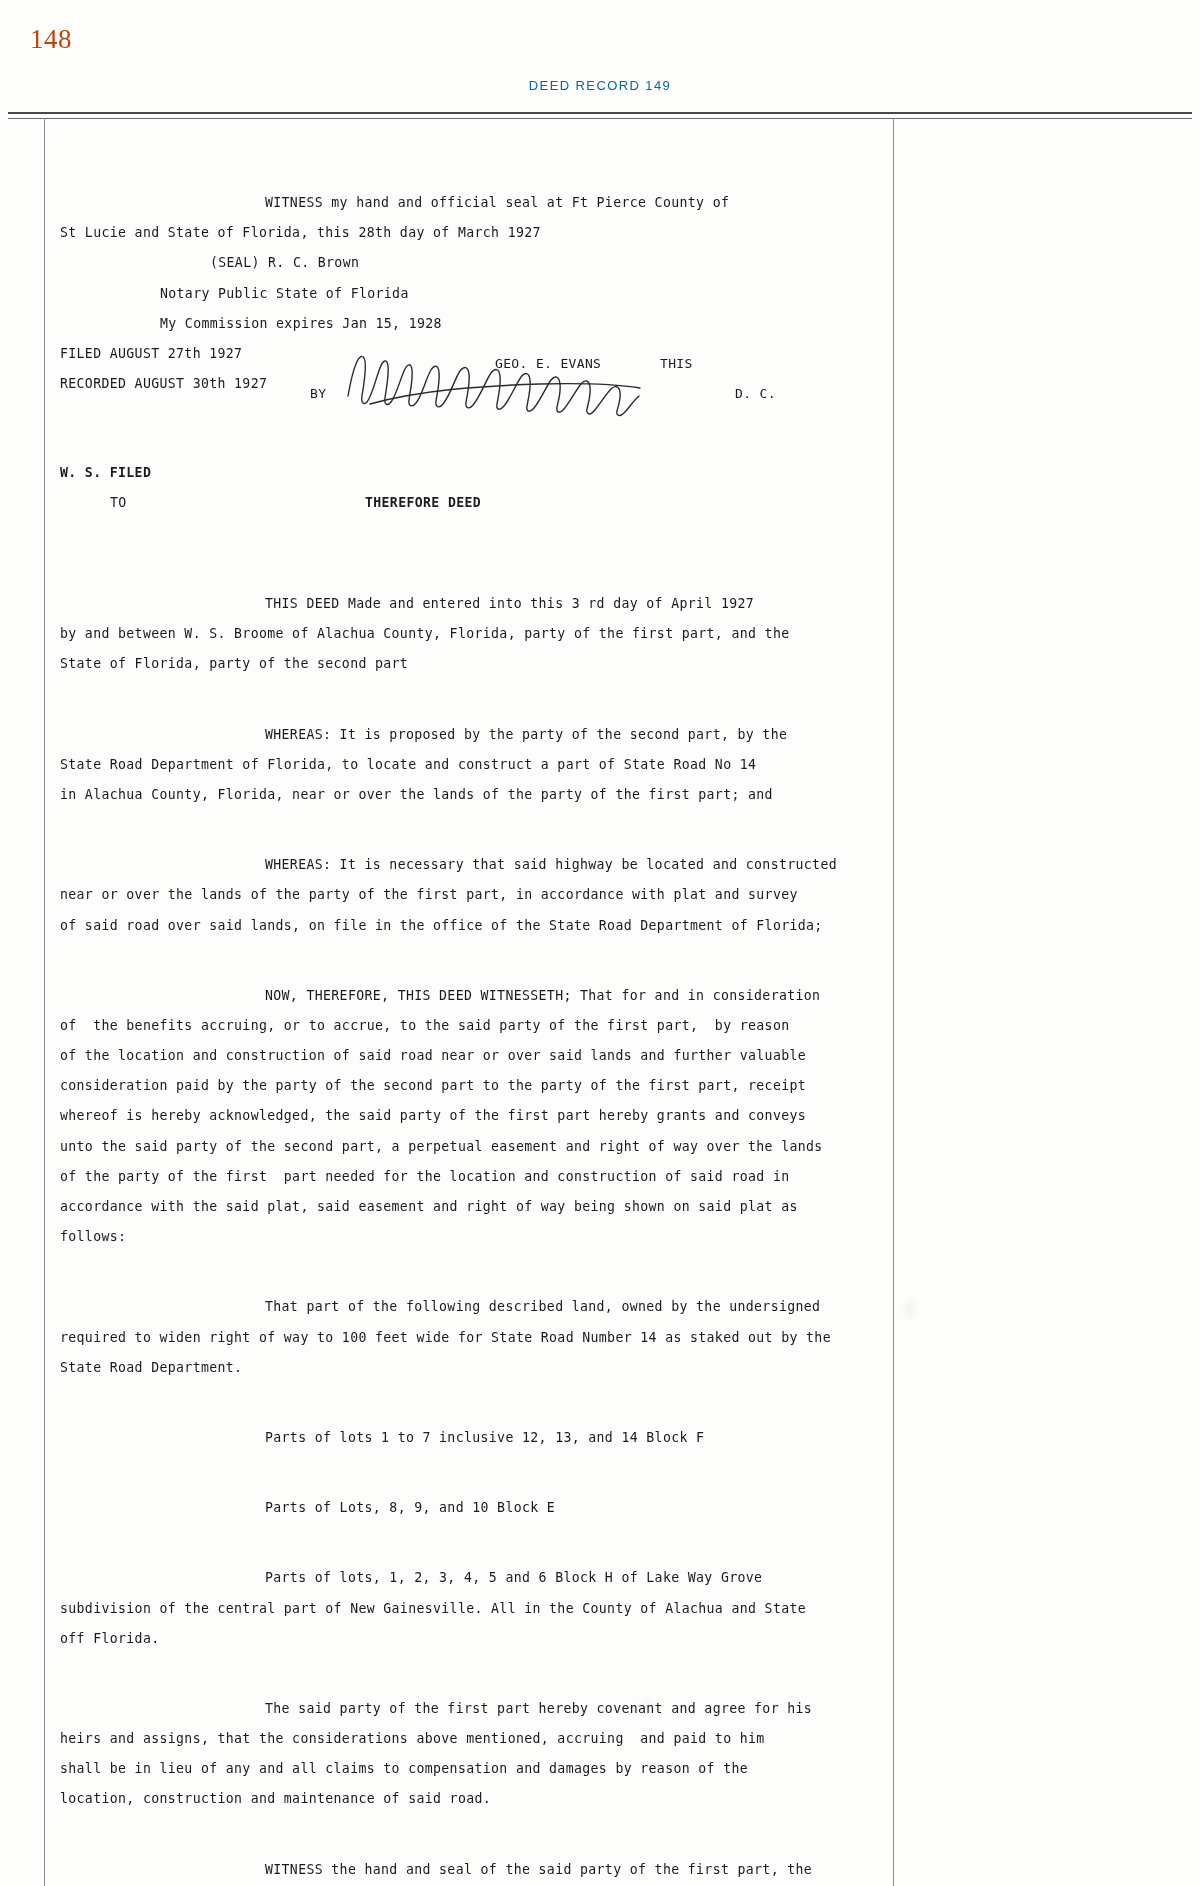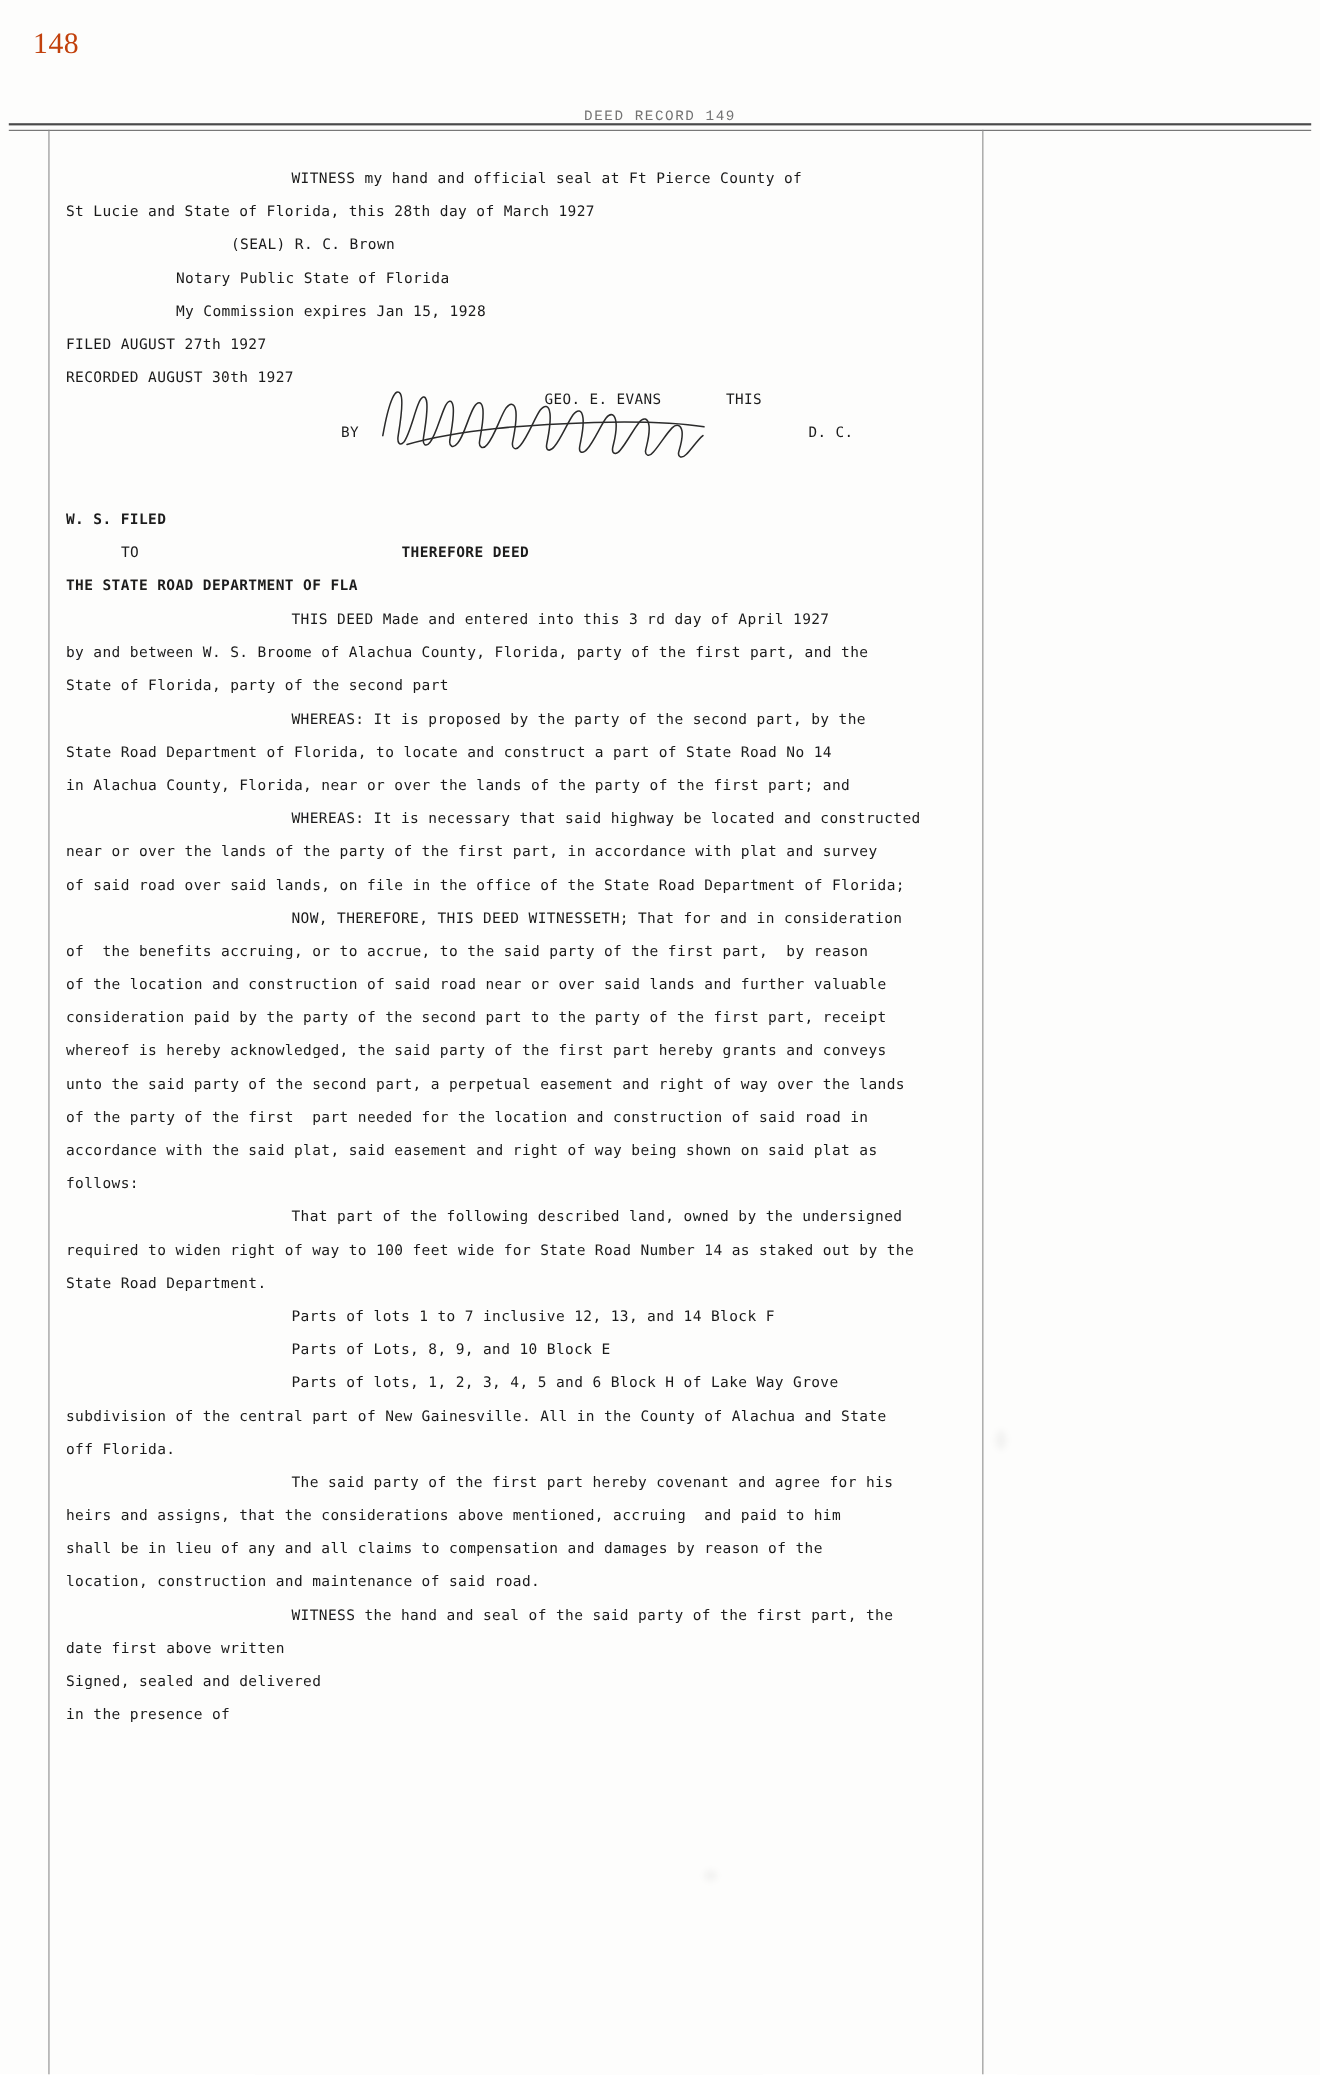--- a/index.html
+++ b/index.html
@@ -33,25 +33,24 @@
     letter-spacing: 0.5px;
   }
 
   
   .record-header {
     position: absolute;
     left: 0;
     right: 0;
     top: 78px;
     text-align: center;
-    font-family: Liberation Mono, monospace;
+    font-family: Liberation Sans, sans-serif;
     font-size: 13px;
     letter-spacing: 1.4px;
-    color: #737373;
-    margin-top: 20px;
+    color: #0369a1;
   }
 
   
   .rule-top {
     position: absolute;
     left: 8px;
     right: 8px;
     top: 112px;
     border-top: 2px solid #4a4a4a;
   }
@@ -88,21 +87,21 @@
     font-size: 13.2px;
     line-height: 30.2px;
     letter-spacing: 0.35px;
     color: #1a1a1a;
     white-space: pre-wrap;
   }
   .line { display: block; height: 30.2px; }
   .ind-1 { padding-left: 0px; }
   .ind-2 { padding-left: 100px; }
   .ind-3 { padding-left: 150px; }
-  .ind-4 { padding-left: 205px; }
+  .ind-4 { padding-left: 205px; margin-top: 40px; }
   .ind-5 { padding-left: 50px; }
 
   .bold { font-weight: bold; }
 
   
   .sig-block {
     position: absolute;
     left: 60px;
     top: 348px;
     width: 830px;
@@ -186,21 +185,20 @@
     </svg>
     <div class="sig-clerk">GEO. E. EVANS</div>
     <div class="sig-clerk-word">THIS</div>
     <div class="sig-by">BY</div>
     <div class="sig-dc">D. C.</div>
   </div>
 
   <div class="caption">
     <div class="line bold">W. S. FILED</div>
     <div class="line ind-5">TO</div>
-    <div class="line bold">THE STATE ROAD DEPARTMENT OF FLA</div>
     <div class="warranty bold">THEREFORE DEED</div>
   </div>
 
   <div class="body-text" id="deed-body" style="top:549px;"><div class="line ind-4">THIS DEED Made and entered into this 3 rd day of April 1927</div><div class="line ind-1">by and between W. S. Broome of Alachua County, Florida, party of the first part, and the</div><div class="line ind-1">State of Florida, party of the second part</div><div class="line ind-4">WHEREAS: It is proposed by the party of the second part, by the</div><div class="line ind-1">State Road Department of Florida, to locate and construct a part of State Road No 14</div><div class="line ind-1">in Alachua County, Florida, near or over the lands of the party of the first part; and</div><div class="line ind-4">WHEREAS: It is necessary that said highway be located and constructed</div><div class="line ind-1">near or over the lands of the party of the first part, in accordance with plat and survey</div><div class="line ind-1">of said road over said lands, on file in the office of the State Road Department of Florida;</div><div class="line ind-4">NOW, THEREFORE, THIS DEED WITNESSETH; That for and in consideration</div><div class="line ind-1">of  the benefits accruing, or to accrue, to the said party of the first part,  by reason</div><div class="line ind-1">of the location and construction of said road near or over said lands and further valuable</div><div class="line ind-1">consideration paid by the party of the second part to the party of the first part, receipt</div><div class="line ind-1">whereof is hereby acknowledged, the said party of the first part hereby grants and conveys</div><div class="line ind-1">unto the said party of the second part, a perpetual easement and right of way over the lands</div><div class="line ind-1">of the party of the first  part needed for the location and construction of said road in</div><div class="line ind-1">accordance with the said plat, said easement and right of way being shown on said plat as</div><div class="line ind-1">follows:</div><div class="line ind-4">That part of the following described land, owned by the undersigned</div><div class="line ind-1">required to widen right of way to 100 feet wide for State Road Number 14 as staked out by the</div><div class="line ind-1">State Road Department.</div><div class="line ind-4">Parts of lots 1 to 7 inclusive 12, 13, and 14 Block F</div><div class="line ind-4">Parts of Lots, 8, 9, and 10 Block E</div><div class="line ind-4">Parts of lots, 1, 2, 3, 4, 5 and 6 Block H of Lake Way Grove</div><div class="line ind-1">subdivision of the central part of New Gainesville. All in the County of Alachua and State</div><div class="line ind-1">off Florida.</div><div class="line ind-4">The said party of the first part hereby covenant and agree for his</div><div class="line ind-1">heirs and assigns, that the considerations above mentioned, accruing  and paid to him</div><div class="line ind-1">shall be in lieu of any and all claims to compensation and damages by reason of the</div><div class="line ind-1">location, construction and maintenance of said road.</div><div class="line ind-4">WITNESS the hand and seal of the said party of the first part, the</div><div class="line ind-1">date first above written</div><div class="line ind-1">Signed, sealed and delivered</div><div class="line ind-1">in the presence of</div></div>
 
   <div class="smudge" style="left:905px; top:1300px; width:10px; height:18px;"></div>
   <div class="smudge" style="left:640px; top:1700px; width:12px; height:10px;"></div>
 
 </div>
 

